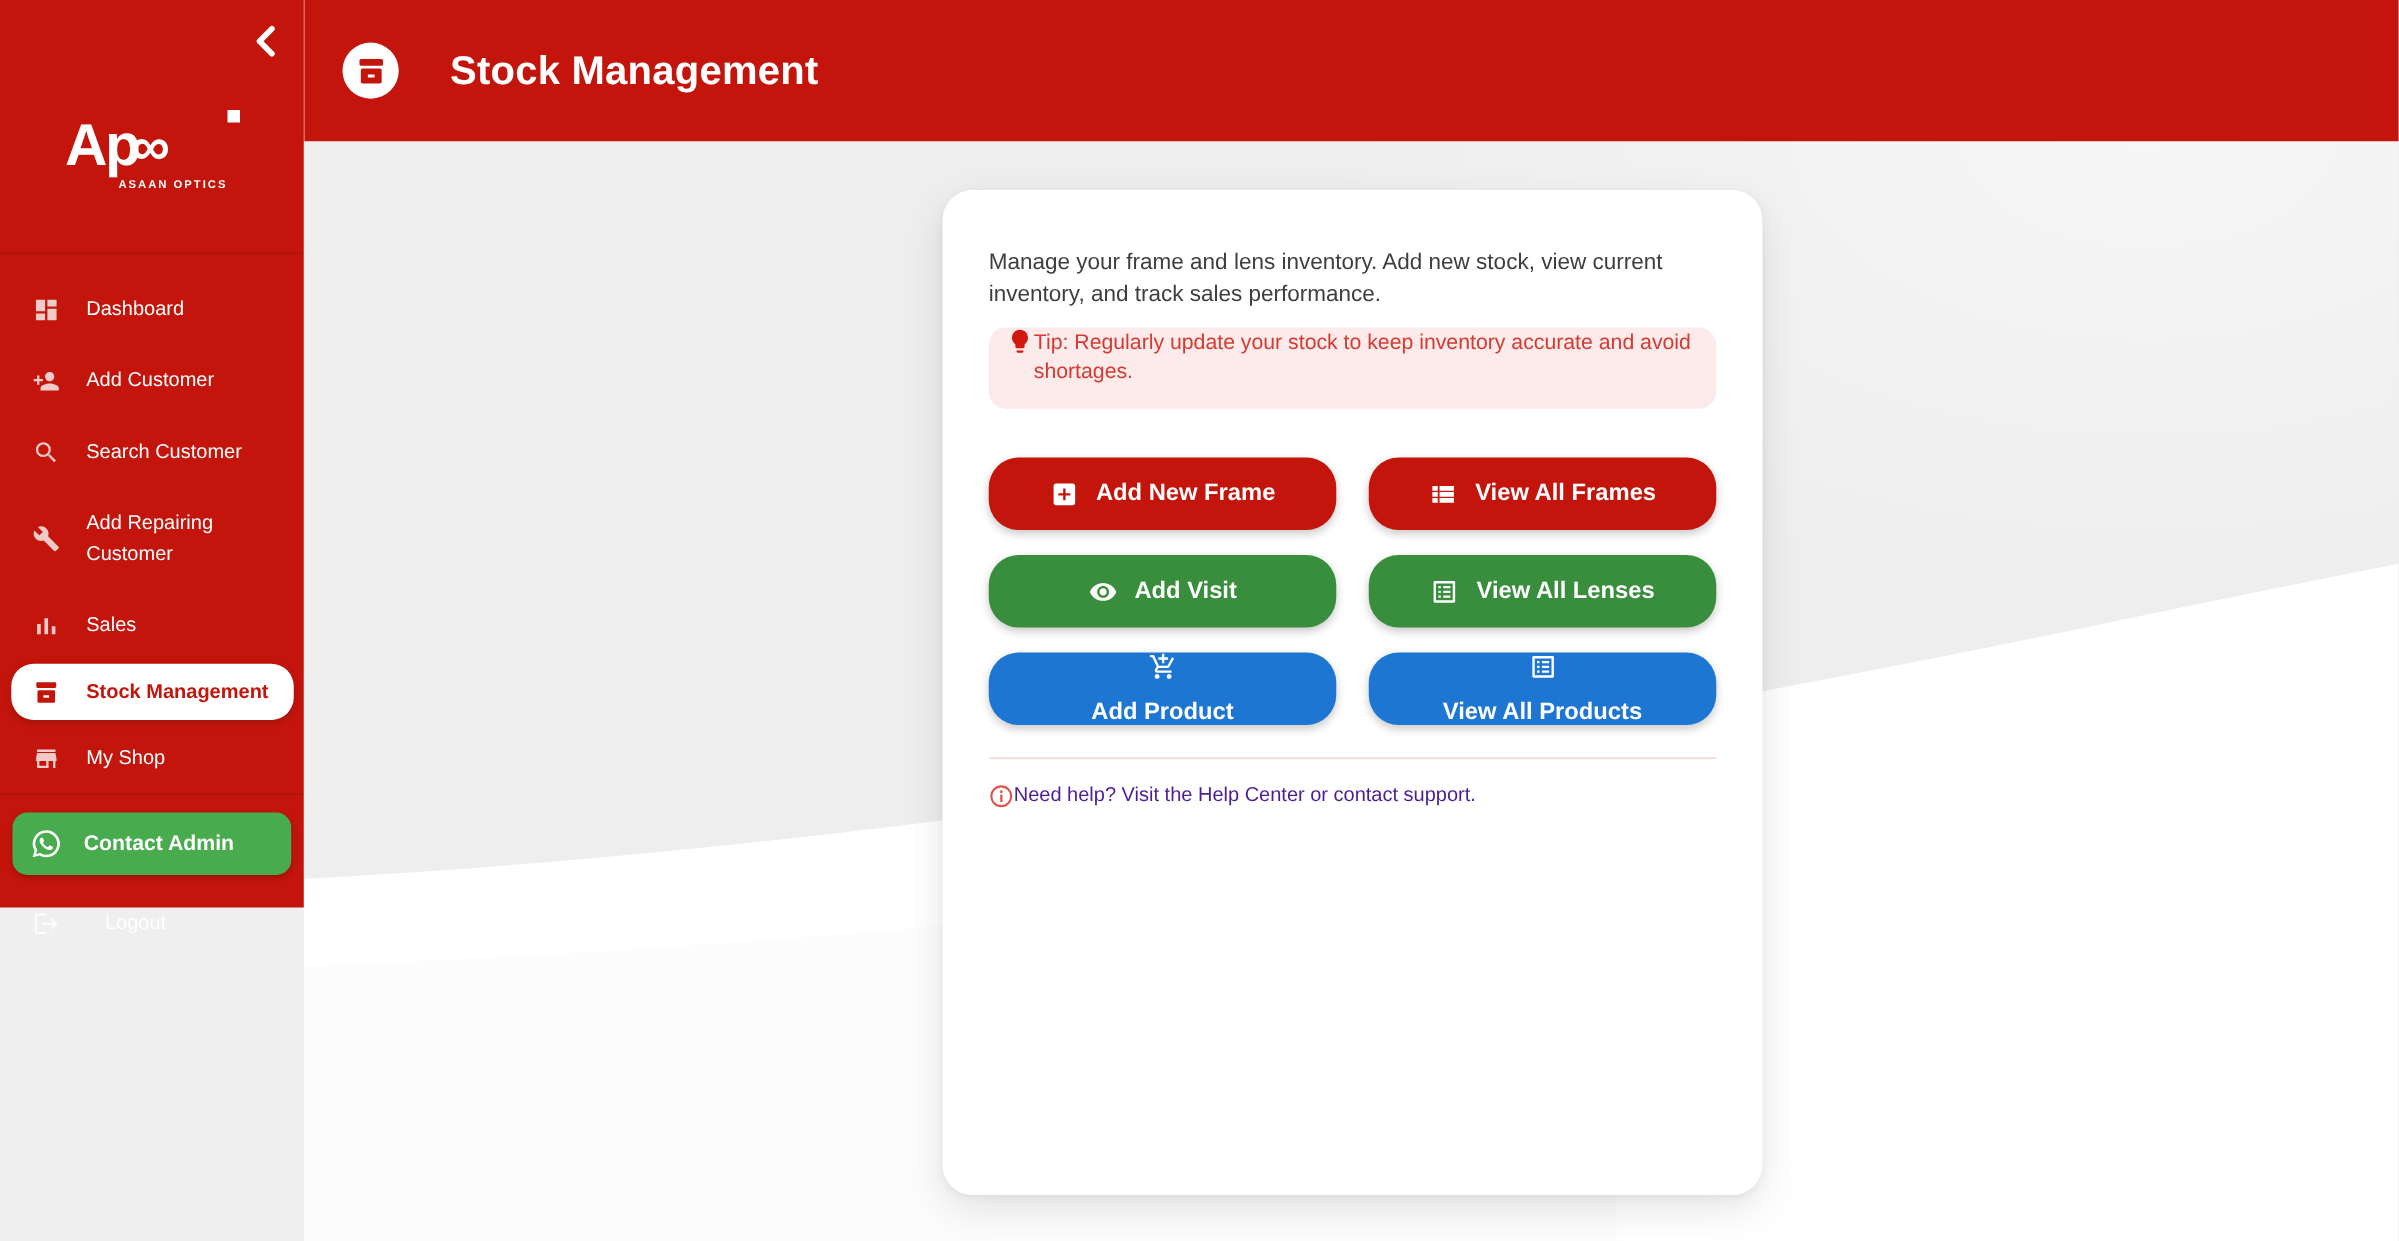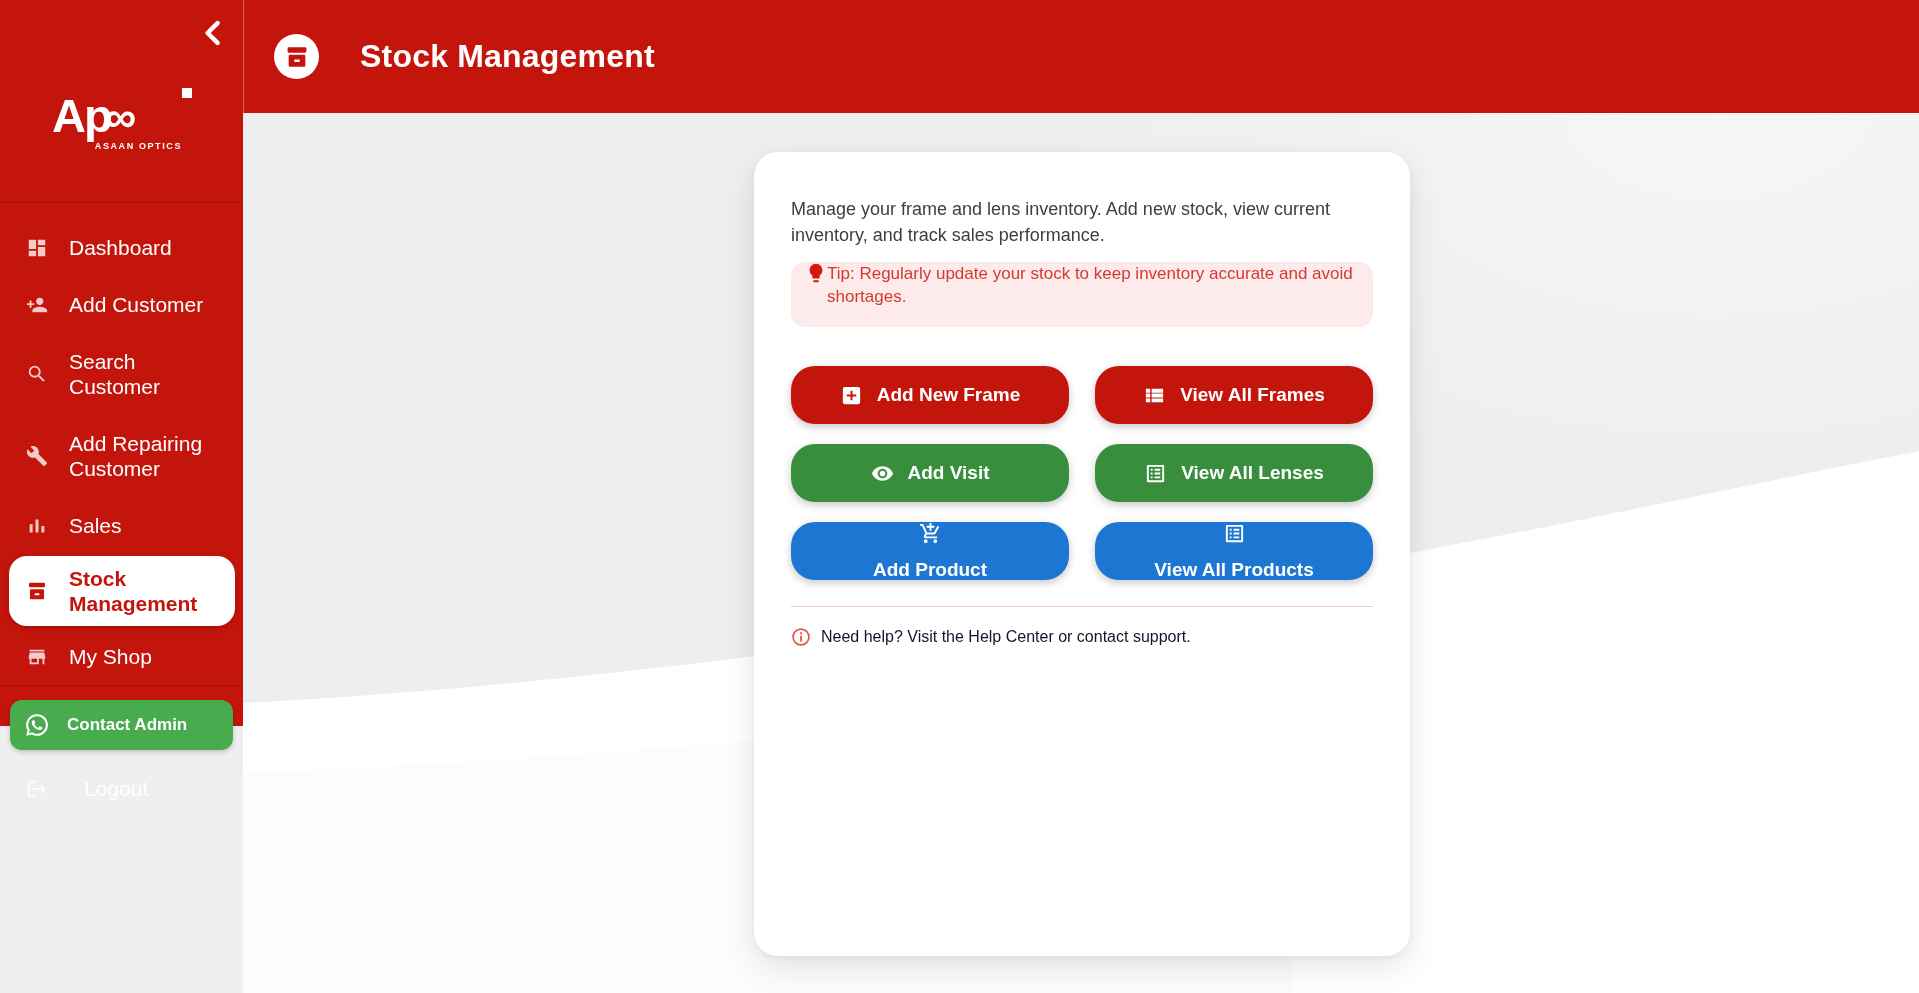--- a/index.html
+++ b/index.html
@@ -33,21 +33,21 @@
   .logo-mark{ position:relative; color:#fff; font-weight:800; line-height:1; white-space:nowrap; }
   .logo-main{ font-size:47px; letter-spacing:-2px; }
   .logo-inf{ font-size:44px; font-weight:700; margin-left:-6px; }
   .logo-sq{ position:absolute; right:-10px; top:-4px; width:10px; height:10px; background:#fff; }
   .logo-sub{ font-size:9px; font-weight:700; letter-spacing:1.6px; text-align:right; margin-top:2px; color:#fff; }
 
   nav{ padding-top:16px; flex:none; }
   .nav-item{
     display:flex; align-items:center; gap:21px;
     padding:16px 16px 16px 26px; cursor:pointer;
-    font-size:21px; line-height:25px; color:#fff;
+    font-size:16px; line-height:25px; color:#fff;
   }
   .nav-item .ic{ width:22px; height:22px; flex:none; color:rgba(255,255,255,0.78); }
   .nav-item.active{
     background:#fff; color:var(--red); font-weight:700;
     margin:2px 8px 2px 9px; border-radius:18px;
     padding:10px 14px 10px 17px;
     box-shadow:0 2px 6px rgba(0,0,0,0.18);
   }
   .nav-item.active .ic{ color:var(--red); }
   .nav-label{ flex:1; }
@@ -119,22 +119,22 @@
     color:#fff; font-weight:700; font-size:19px; font-family:inherit;
     box-shadow:0 3px 8px rgba(0,0,0,0.22);
   }
   .action-btn .ic{ width:23px; height:23px; flex:none; }
   .btn-red{ background:var(--red); }
   .btn-green{ background:var(--green); }
   .btn-blue{ background:var(--blue);flex-direction:column; }
 
   .help-divider{ border:none; border-top:1px solid #f2cbc9; margin-top:26px; }
   .help-row{
-    margin-top:20px; display:flex; align-items:center; gap:10px;
-    color:#0f172a; font-size:16px;
+    margin-top:20px; display:flex; align-items:center; 
+    color:#4c1d95; font-size:16px;
   }
   .help-row .ic{ width:20px; height:20px; flex:none; color:#e2544b; }
 
   .ic svg{ width:100%; height:100%; display:block; }
 </style>
 </head>
 <body>
 
 <div class="app">
 

